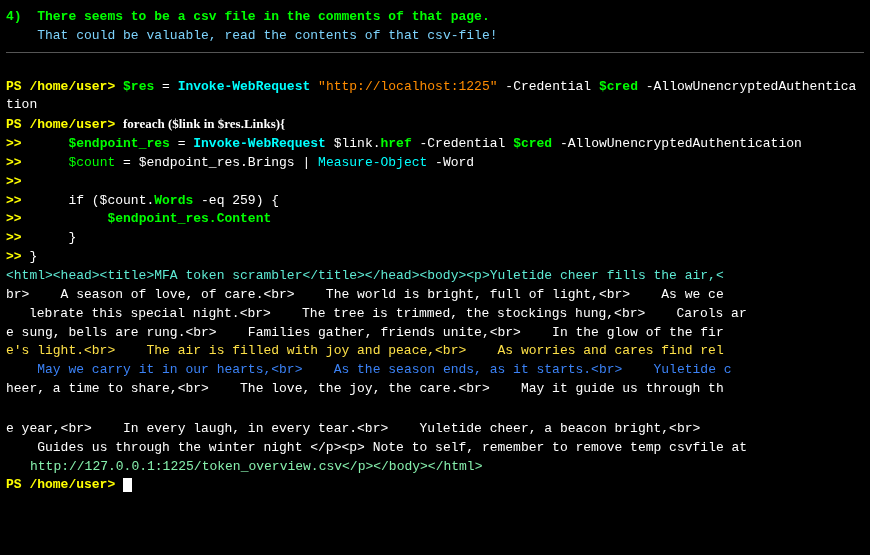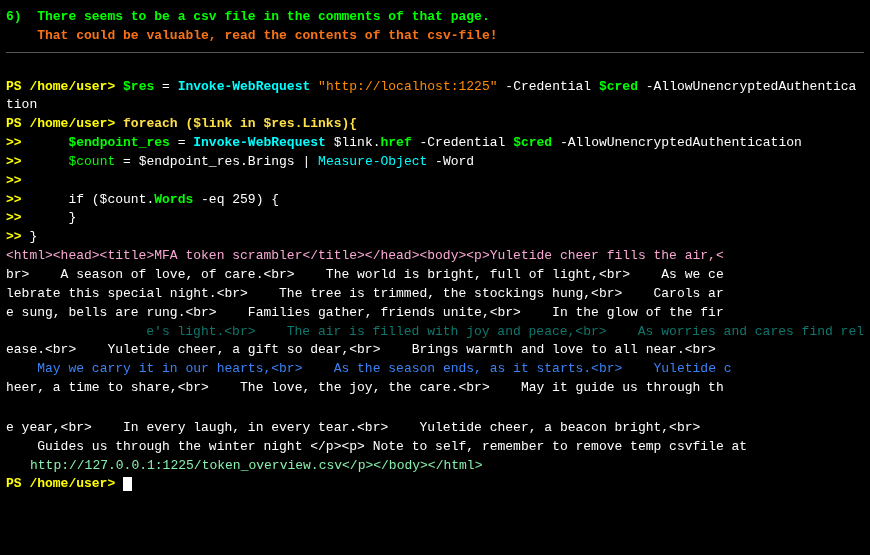--- a/index.html
+++ b/index.html
@@ -35,50 +35,50 @@
       height: 14px;
       background-color: #ffffff;
       vertical-align: text-bottom;
     }
   </style>
 </head>
 <body>
 
 <div class="terminal">
 
-  <span class="line" style="color: #00ff00; font-weight: bold;">6)  There seems to be a csv file in the comments of that page.</span>
-  <span class="line" style="color: #f97316; font-weight: bold;">    That could be valuable, read the contents of that csv-file!</span>
+  <span class="line" style="color: #00ff00; font-weight: bold;">4)  There seems to be a csv file in the comments of that page.</span>
+  <span class="line" style="color: #7dd3fc; font-weight: normal;">    That could be valuable, read the contents of that csv-file!</span>
 
   <hr class="separator">
 
   <span class="line">&nbsp;</span>
 
   <span class="line"><span style="color:#ffff00; font-weight:bold;">PS /home/user&gt;</span><span style="color:#ffffff;"> </span><span style="color:#00ff00; font-weight:bold;">$res</span><span style="color:#ffffff;"> = </span><span style="color:#00ffff; font-weight:bold;">Invoke-WebRequest</span><span style="color:#ffffff;"> </span><span style="color:#ff8c00;">"http://localhost:1225"</span><span style="color:#ffffff;"> -Credential </span><span style="color:#00ff00; font-weight:bold;">$cred</span><span style="color:#ffffff;"> -AllowUnencryptedAuthentication</span></span>
 
-  <span class="line"><span style="color:#ffff00; font-weight:bold;">PS /home/user&gt;</span><span style="color:#ffffff;"> </span><span style="color:#fde047; font-weight:bold;">foreach ($link in $res.Links){</span></span>
+  <span class="line"><span style="color:#ffff00; font-weight:bold;">PS /home/user&gt;</span><span style="color:#ffffff;"> </span><span style="color:#ffffff; font-weight:bold;font-family:Liberation Serif, serif;">foreach ($link in $res.Links){</span></span>
 
   <span class="line"><span style="color:#ffff00; font-weight:bold;">&gt;&gt;</span><span style="color:#ffffff;">      </span><span style="color:#00ff00; font-weight:bold;">$endpoint_res</span><span style="color:#ffffff;"> = </span><span style="color:#00ffff; font-weight:bold;">Invoke-WebRequest</span><span style="color:#ffffff;"> $link.</span><span style="color:#00ff00; font-weight:bold;">href</span><span style="color:#ffffff;"> -Credential </span><span style="color:#00ff00; font-weight:bold;">$cred</span><span style="color:#ffffff;"> -AllowUnencryptedAuthentication</span></span>
 
   <span class="line"><span style="color:#ffff00; font-weight:bold;">&gt;&gt;</span><span style="color:#ffffff;">      </span><span style="color:#00ff00; font-weight:normal;">$count</span><span style="color:#ffffff;"> = $endpoint_res.Brings | </span><span style="color:#00ffff; font-weight:normal;">Measure-Object</span><span style="color:#ffffff;"> -Word</span></span>
 
   <span class="line"><span style="color:#ffff00; font-weight:bold;">&gt;&gt;</span></span>
 
   <span class="line"><span style="color:#ffff00; font-weight:bold;">&gt;&gt;</span><span style="color:#ffffff;">      if ($count.</span><span style="color:#00ff00; font-weight:bold;">Words</span><span style="color:#ffffff;"> -eq 259) {</span></span>
 
+  <span class="line"><span style="color:#ffff00; font-weight:bold;">&gt;&gt;</span><span style="color:#ffffff;">           </span><span style="color:#00ff00; font-weight:bold;">$endpoint_res.Content</span></span>
 
   <span class="line"><span style="color:#ffff00; font-weight:bold;">&gt;&gt;</span><span style="color:#ffffff;">      }</span></span>
 
   <span class="line"><span style="color:#ffff00; font-weight:bold;">&gt;&gt;</span><span style="color:#ffffff;"> }</span></span>
 
-  <span class="line" style="color:#f9a8d4;">&lt;html&gt;&lt;head&gt;&lt;title&gt;MFA token scrambler&lt;/title&gt;&lt;/head&gt;&lt;body&gt;&lt;p&gt;Yuletide cheer fills the air,&lt;</span>
+  <span class="line" style="color:#5eead4;">&lt;html&gt;&lt;head&gt;&lt;title&gt;MFA token scrambler&lt;/title&gt;&lt;/head&gt;&lt;body&gt;&lt;p&gt;Yuletide cheer fills the air,&lt;</span>
   <span class="line" style="color:#ffffff;">br&gt;    A season of love, of care.&lt;br&gt;    The world is bright, full of light,&lt;br&gt;    As we ce</span>
-  <span class="line" style="color:#ffffff;">lebrate this special night.&lt;br&gt;    The tree is trimmed, the stockings hung,&lt;br&gt;    Carols ar</span>
+  <span class="line" style="color:#ffffff;margin-left:23px;">lebrate this special night.&lt;br&gt;    The tree is trimmed, the stockings hung,&lt;br&gt;    Carols ar</span>
   <span class="line" style="color:#ffffff;">e sung, bells are rung.&lt;br&gt;    Families gather, friends unite,&lt;br&gt;    In the glow of the fir</span>
-  <span class="line" style="color:#0f766e;text-align:right;">e's light.&lt;br&gt;    The air is filled with joy and peace,&lt;br&gt;    As worries and cares find rel</span>
-  <span class="line" style="color:#ffffff;">ease.&lt;br&gt;    Yuletide cheer, a gift so dear,&lt;br&gt;    Brings warmth and love to all near.&lt;br&gt;</span>
+  <span class="line" style="color:#fde047;">e's light.&lt;br&gt;    The air is filled with joy and peace,&lt;br&gt;    As worries and cares find rel</span>
   <span class="line" style="color:#3b82f6;">    May we carry it in our hearts,&lt;br&gt;    As the season ends, as it starts.&lt;br&gt;    Yuletide c</span>
   <span class="line" style="color:#ffffff;">heer, a time to share,&lt;br&gt;    The love, the joy, the care.&lt;br&gt;    May it guide us through th</span>
   <span class="line" style="color:#ffffff;margin-top:21px;">e year,&lt;br&gt;    In every laugh, in every tear.&lt;br&gt;    Yuletide cheer, a beacon bright,&lt;br&gt;</span>
   <span class="line" style="color:#ffffff;">    Guides us through the winter night &lt;/p&gt;&lt;p&gt; Note to self, remember to remove temp csvfile at</span>
   <span class="line" style="color:#86efac;margin-left:24px;">http://127.0.0.1:1225/token_overview.csv&lt;/p&gt;&lt;/body&gt;&lt;/html&gt;</span>
 
   <span class="line"><span style="color:#ffff00; font-weight:bold;">PS /home/user&gt;</span><span style="color:#ffffff;"> </span><span class="cursor"></span></span>
 
 </div>
 

